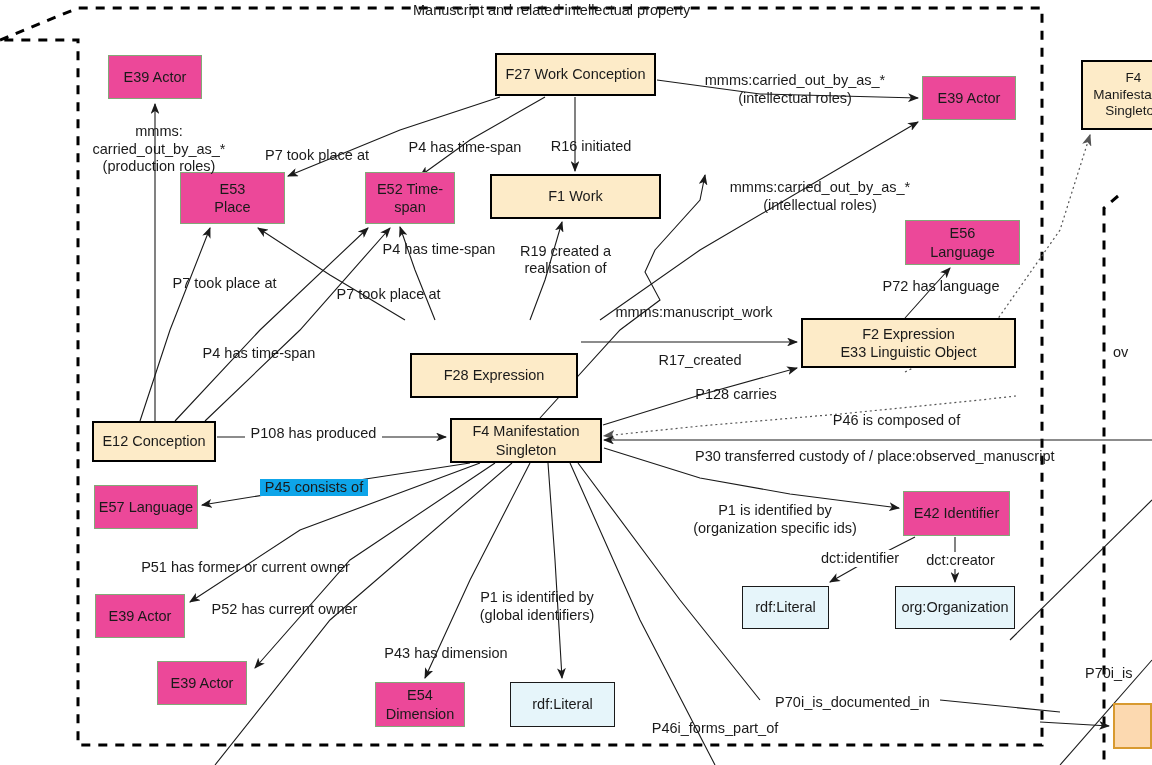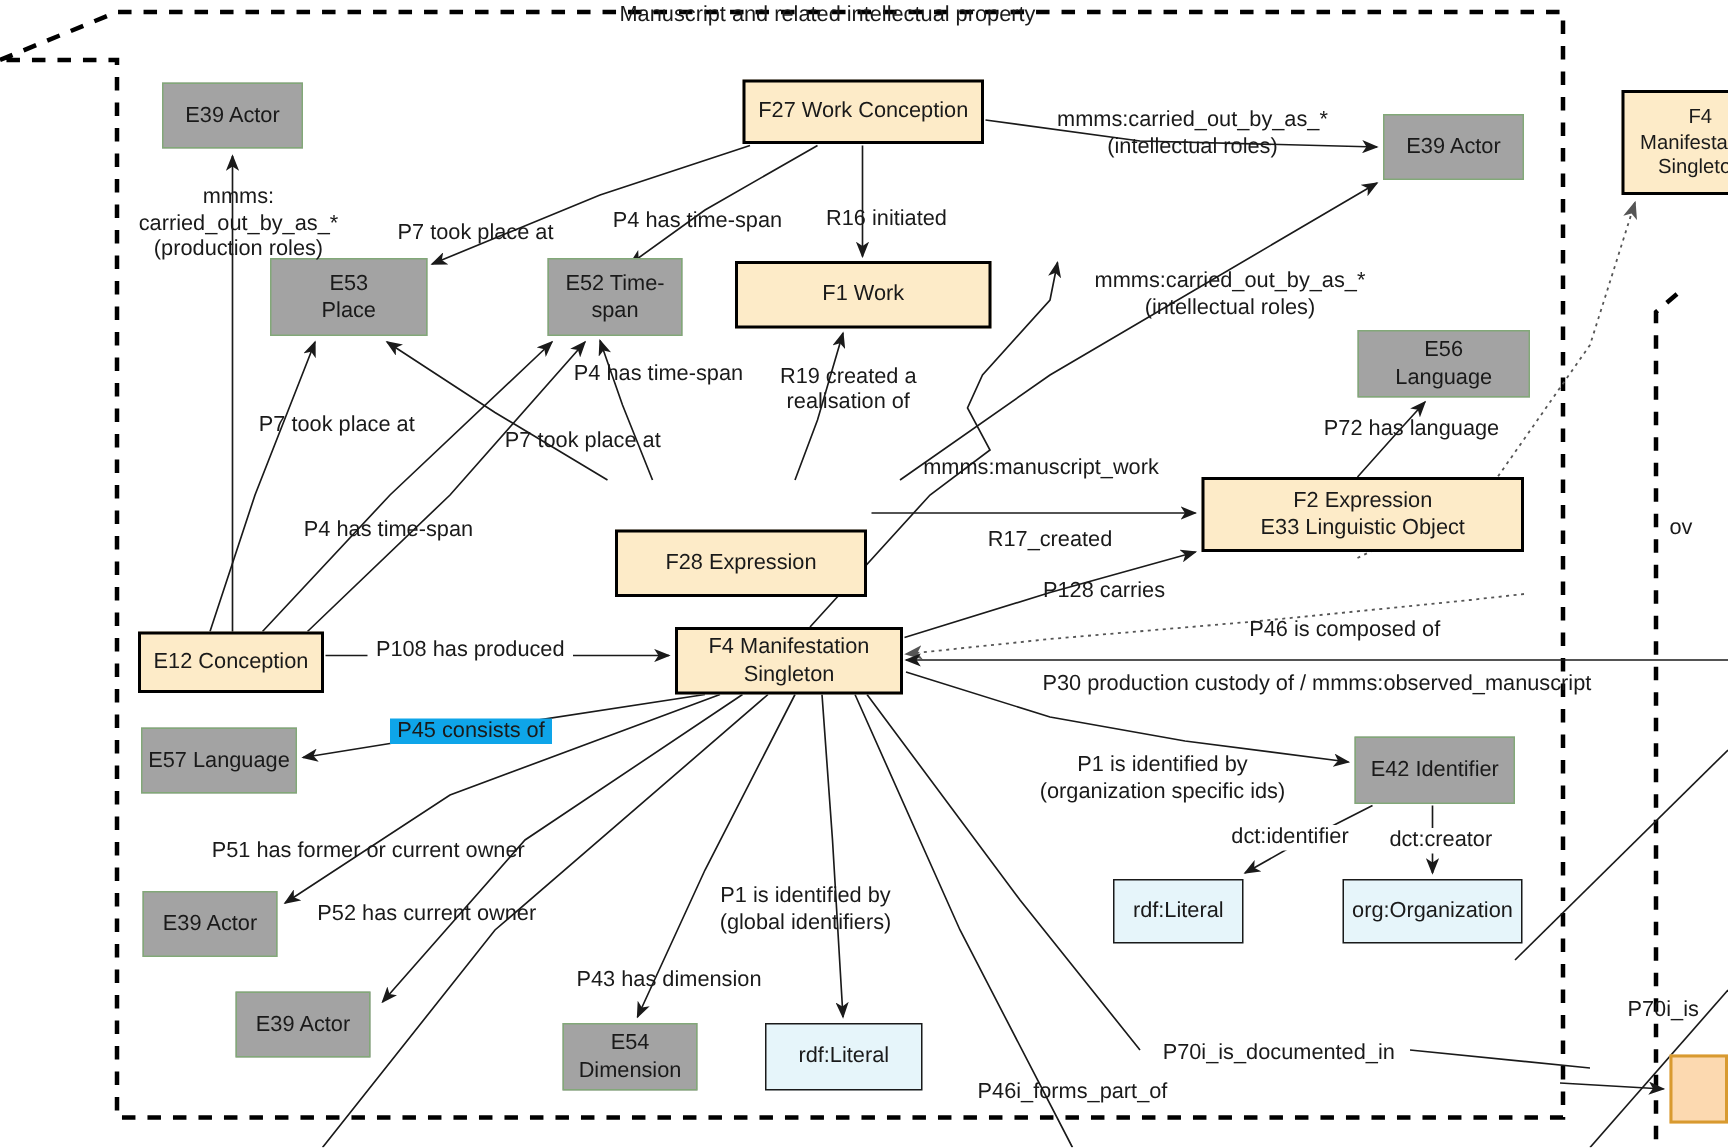--- a/index.html
+++ b/index.html
@@ -33,21 +33,21 @@
     color: #1a1a1a;
     line-height: 1.25;
     white-space: pre-line;
     z-index: 3;
   }
   .node.yellow {
     background: #fdebc8;
     border: 2px solid #000000;
   }
   .node.green {
-    background: #a3a3a3;
+    background: #ec4899;
     border: 1px solid #82a878;
   }
   .node.blue {
     background: #e6f5fa;
     border: 1px solid #1a1a1a;
   }
   .node.orange {
     background: #fcd9b0;
     border: 2px solid #d89a30;
   }
@@ -246,21 +246,21 @@
   <div class="edge-label" style="left:878px; top:278px; width:126px;">P72 has language</div>
 
   <div class="edge-label" style="left:655px; top:352px; width:90px;">R17_created</div>
 
   <div class="edge-label" style="left:692px; top:386px; width:88px;text-align:center;">P128 carries</div>
 
   <div class="edge-label" style="left:828px; top:412px; width:137px;">P46 is composed of</div>
 
   <div class="edge-label" style="left:245px; top:425px; width:137px; background:#ffffff;">P108 has produced</div>
 
-  <div class="edge-label" style="left:695px; top:448px; width:400px; text-align:left;">P30 production custody of / mmms:observed_manuscript</div>
+  <div class="edge-label" style="left:695px; top:448px; width:400px; text-align:left;">P30 transferred custody of / place:observed_manuscript</div>
 
   <div class="edge-label" style="left:260px; top:479px; width:108px; background:#0ea5e9;">P45 consists of</div>
 
   <div class="edge-label" style="left:684px; top:485px; width:182px;">
     <span>P1 is identified by</span>
     <div class="ital">(organization specific ids)</div>
   </div>
 
   <div class="edge-label" style="left:133px; top:559px; width:225px;">P51 has former or current owner</div>
 

